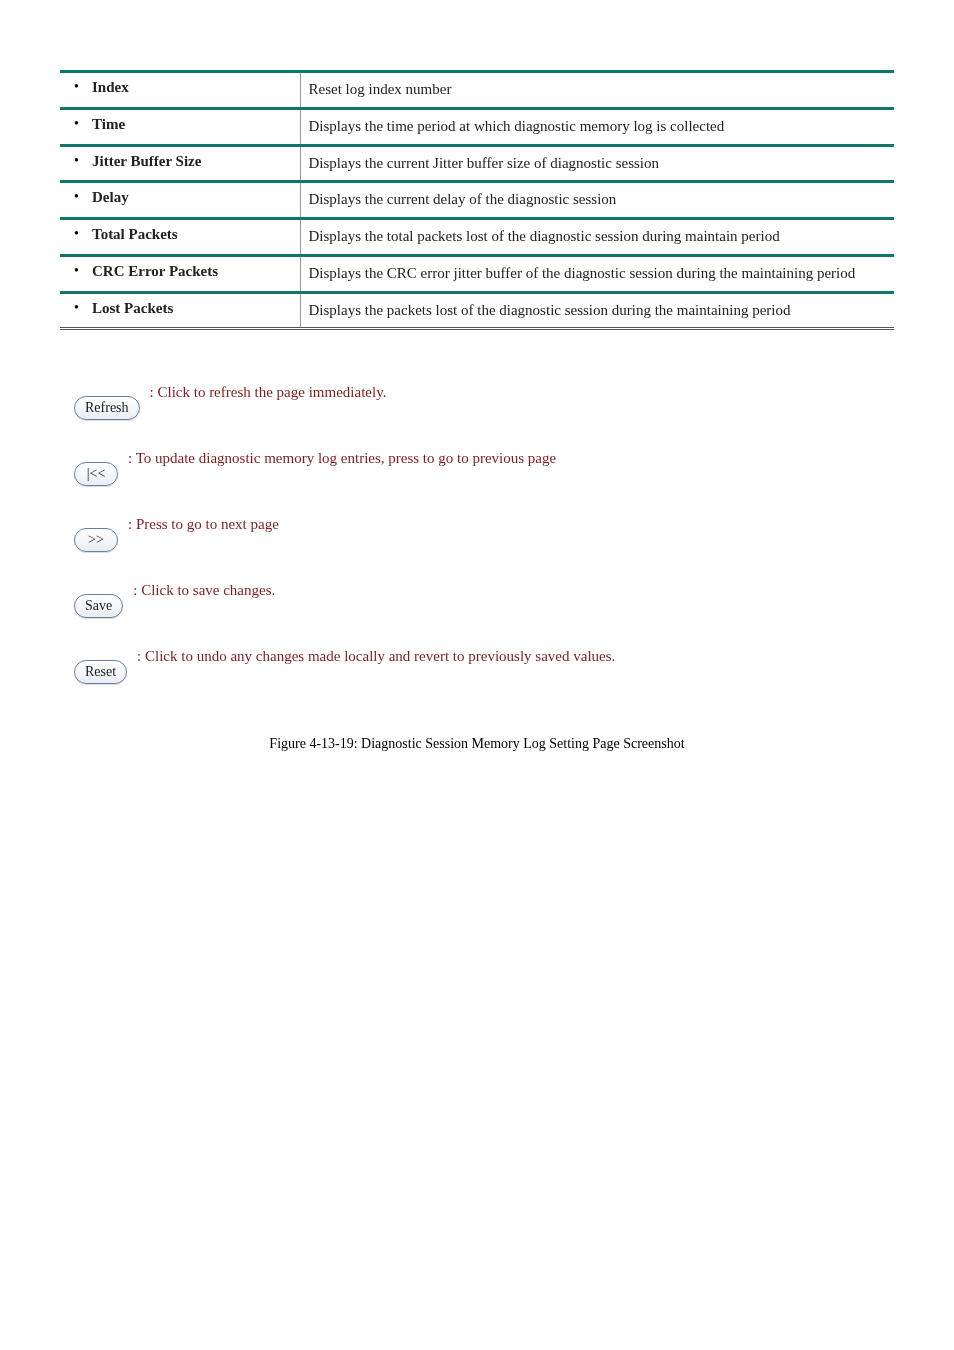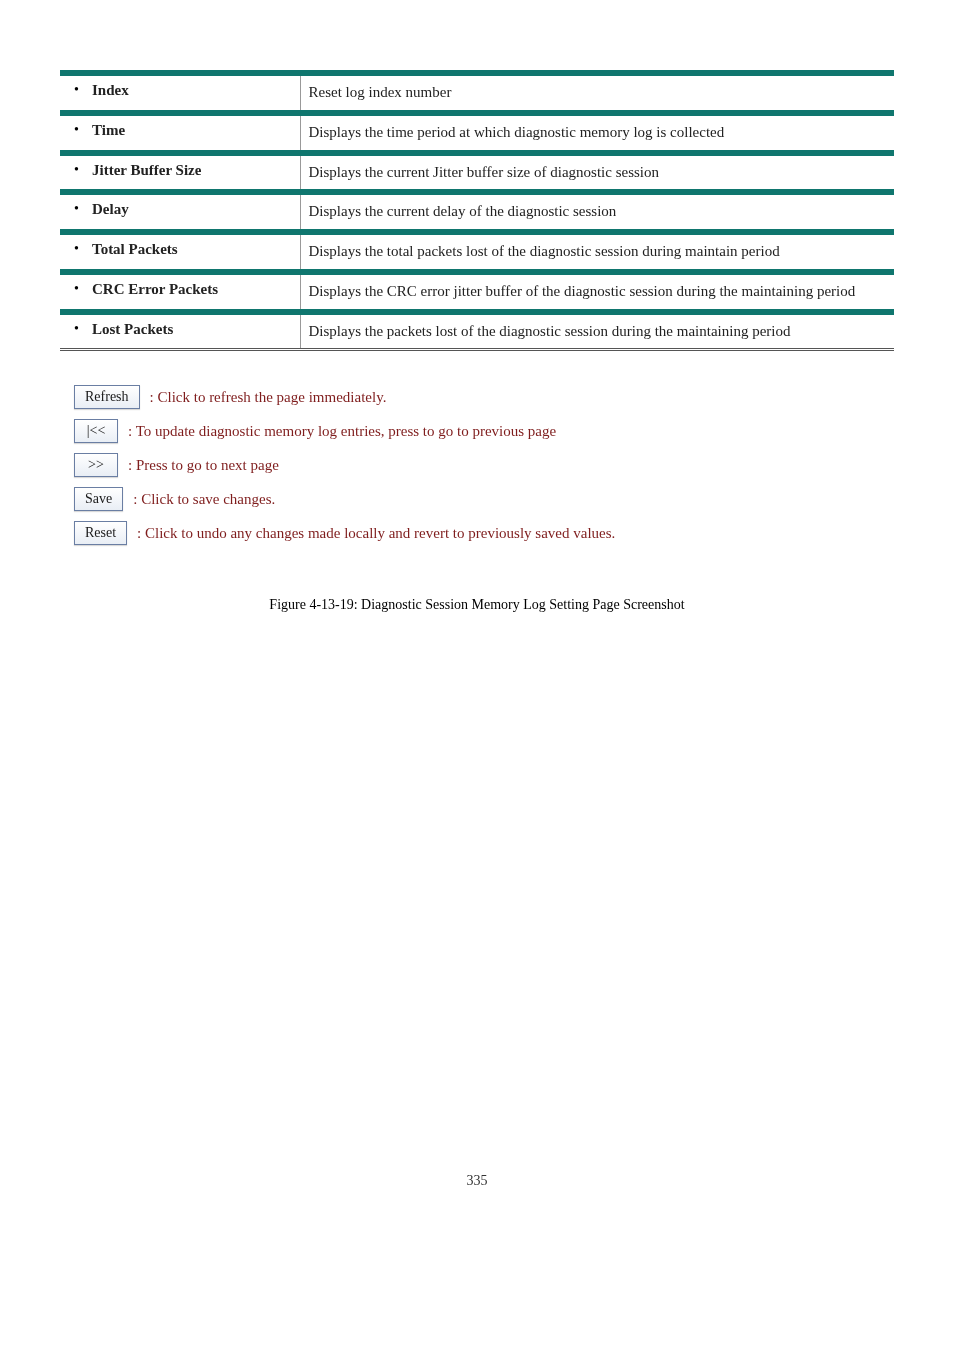--- a/index.html
+++ b/index.html
@@ -14,21 +14,21 @@
   .page {
     padding: 70px 60px 60px 60px;
   }
   table.def-table {
     width: 100%;
     border-collapse: collapse;
     border-top: 1px solid #999;
     border-bottom: 3px double #555;
   }
   table.def-table td {
-    border-top: 6px solid #0f766e;
+    border-top: 3px solid #0f766e;
     vertical-align: top;
     padding: 6px 8px 6px 8px;
   }
   table.def-table td.term {
     width: 240px;
     border-right: 1px solid #999;
     position: relative;
     padding-left: 32px;
     font-size: 15px;
     color: #222;
@@ -62,25 +62,26 @@
   }
   .fake-btn {
     display: inline-flex;
     align-items: center;
     justify-content: center;
     min-width: 44px;
     height: 24px;
     padding: 0 10px;
     background: linear-gradient(#ffffff, #e9eef5);
     border: 1px solid #6a7ea3;
-    border-radius: 0;
+    border-radius: 12px;
     font-family: "Times New Roman", Times, serif;
     font-size: 14px;
     color: #1a1a1a;
     box-shadow: inset 0 1px 0 #fff, 0 1px 1px rgba(0,0,0,0.15);
+    margin-top: 32px;
   }
   .fake-btn.narrow { padding: 0 6px; }
   .btn-caption { color: #7f1d1d; }
   .chart-caption {
     margin-top: 52px;
     text-align: center;
     font-size: 14px;
   }
   .page-num {
     margin-top: 560px;
@@ -145,15 +146,14 @@
       <span class="btn-caption">: Click to save changes.</span>
     </div>
     <div class="btn-row">
       <span class="fake-btn">Reset</span>
       <span class="btn-caption">: Click to undo any changes made locally and revert to previously saved values.</span>
     </div>
   </div>
 
   <div class="chart-caption">Figure 4-13-19: Diagnostic Session Memory Log Setting Page Screenshot</div>
 
-  <div class="page-num">335</div>
 
 </div>
 
 </body></html>

